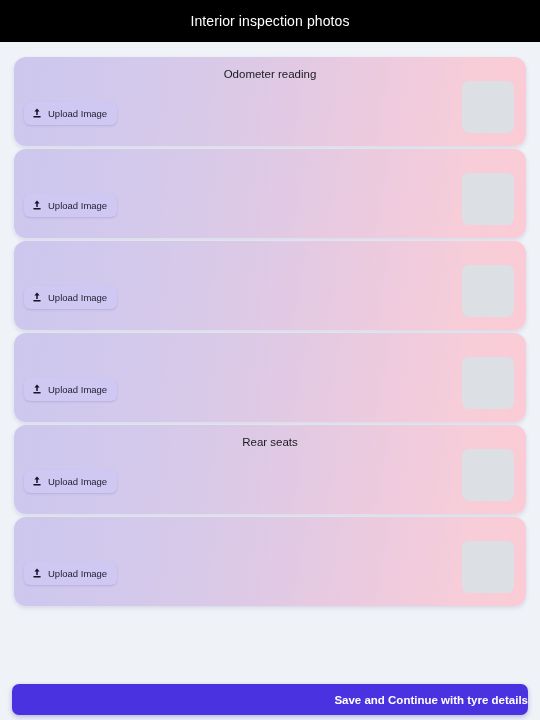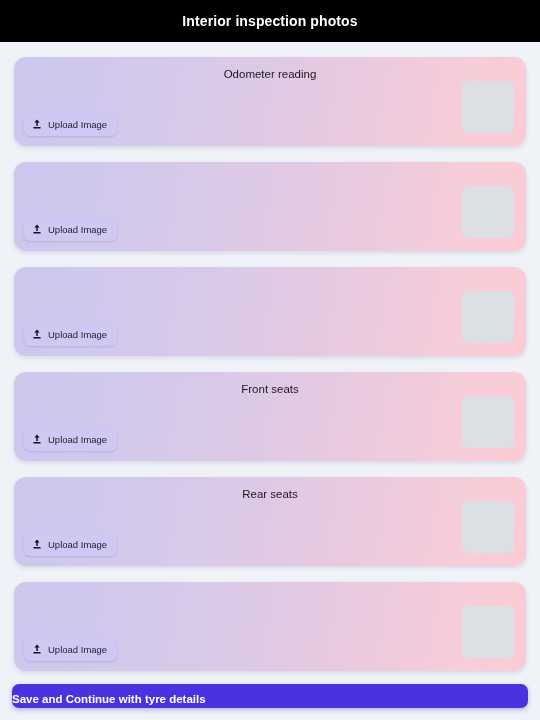--- a/index.html
+++ b/index.html
@@ -21,57 +21,57 @@
     height: 42px;
     background: #000000;
     display: flex;
     align-items: center;
     justify-content: center;
     width: 100%;
   }
   .app-header-title {
     color: #ffffff;
     font-size: 14px;
-    font-weight: bold;
+    font-weight: normal;
     letter-spacing: 0.1px;
   }
 
   
   .content {
     padding: 15px 14px 0 14px;
     height: 678px;
     overflow: hidden;
   }
 
   
   .photo-card {
     position: relative;
     height: 89px;
-    margin-bottom: 16px;
+    margin-bottom: 3px;
     border-radius: 12px;
     background: linear-gradient(100deg, #cdc7ee 0%, #d2c9ec 22%, #dcc9e6 45%, #ebcadf 68%, #f7cdd8 88%, #fbcbd5 100%);
     box-shadow: 0 2px 4px rgba(90, 80, 140, 0.16);
     overflow: hidden;
   }
 
   .card-title {
     position: absolute;
     top: 10px;
     left: 0;
     right: 0;
     text-align: center;
     font-size: 11.5px;
     color: #1b1b1f;
     line-height: 14px;
   }
 
   .upload-button {
     position: absolute;
     left: 10px;
-    top: 56px;
+    top: 45px;
     display: inline-flex;
     align-items: center;
     gap: 6px;
     background: #cfc8f2;
     border: none;
     border-radius: 6px;
     padding: 6px 10px 6px 8px;
     box-shadow: 0 1px 2px rgba(70, 60, 120, 0.18);
     cursor: pointer;
     font-family: "Liberation Sans", sans-serif;
@@ -100,29 +100,29 @@
     border-radius: 7px;
     background: #dcdfe3;
   }
 
   
   .primary-cta {
     position: absolute;
     left: 12px;
     right: 12px;
     top: 684px;
-    height: 24px;
+    height: 31px;
     background: #4b32e0;
     color: #ffffff;
     border: none;
     border-radius: 7px;
     font-family: "Liberation Sans", sans-serif;
     font-size: 11.5px;
     font-weight: bold;
-    text-align: left;
+    text-align: right;
     line-height: 30px;
     cursor: pointer;
     overflow: hidden;
     box-shadow: 0 2px 5px rgba(60, 40, 190, 0.3);
   }
 </style>
 </head>
 <body>
 
 <div class="app-header">
@@ -159,21 +159,20 @@
       <svg class="upload-icon" viewBox="0 0 12 13">
         <path d="M6 0.5 L9.2 4.2 L6.9 4.2 L6.9 8.2 L5.1 8.2 L5.1 4.2 L2.8 4.2 Z" fill="#141320"></path>
         <rect x="1.6" y="9.6" width="8.8" height="1.7" rx="0.5" fill="#141320"></rect>
       </svg>
       <span class="upload-label">Upload Image</span>
     </button>
     <div class="thumb-placeholder"></div>
   </div>
 
   <div class="photo-card">
-    <div class="card-title">Front seats</div>
     <button class="upload-button">
       <svg class="upload-icon" viewBox="0 0 12 13">
         <path d="M6 0.5 L9.2 4.2 L6.9 4.2 L6.9 8.2 L5.1 8.2 L5.1 4.2 L2.8 4.2 Z" fill="#141320"></path>
         <rect x="1.6" y="9.6" width="8.8" height="1.7" rx="0.5" fill="#141320"></rect>
       </svg>
       <span class="upload-label">Upload Image</span>
     </button>
     <div class="thumb-placeholder"></div>
   </div>
 

